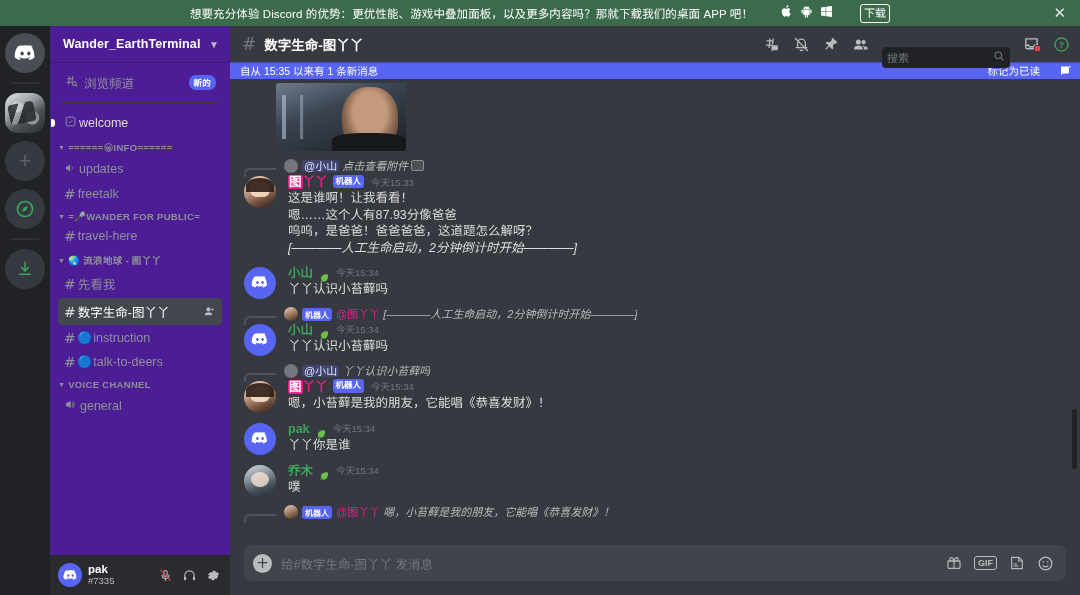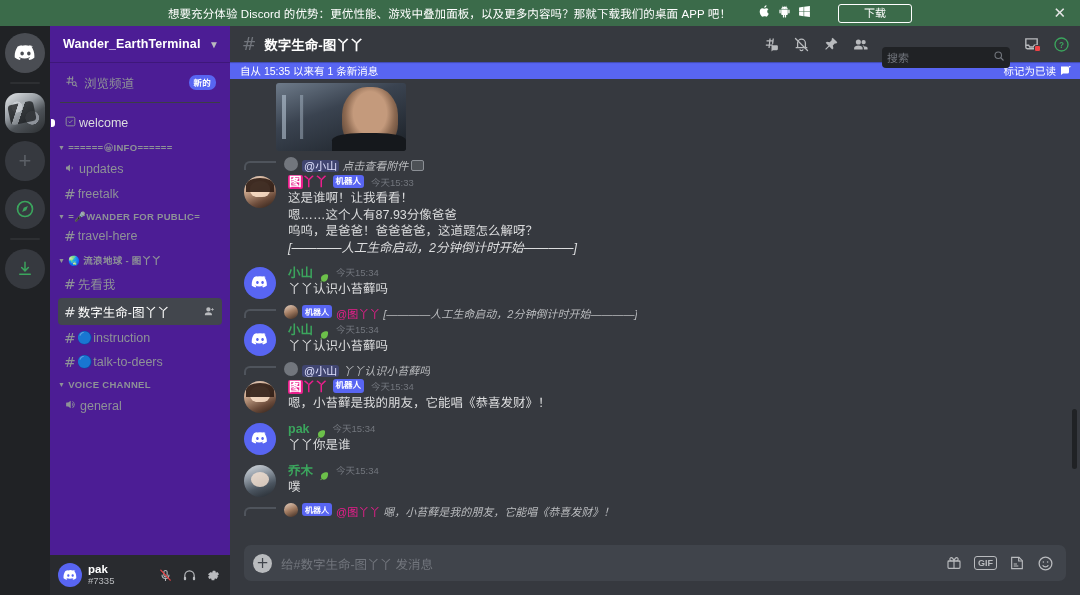--- a/index.html
+++ b/index.html
@@ -21,21 +21,21 @@
     color: #ffffff;
     gap: 16px;
   }
   .promo-text { font-size: 11.5px; letter-spacing: .1px; }
   .promo-os { display: flex; align-items: center; gap: 7px; margin-left: 11px; }
   .os-ico { display: inline-block; }
   .promo-dl {
     margin-left: 11px;
     border: 1px solid #ffffff;
     border-radius: 3px;
-    padding: 1px 25px 2px;
+    padding: 1px 3px 2px;
     font-size: 11px; color: #fff; background: transparent;
     cursor: pointer; line-height: 14px;
   }
   .promo-close {
     position: absolute; right: 14px; top: 50%; transform: translateY(-50%);
     font-size: 15px; color: #e6e6e6; cursor: pointer; line-height: 1;
     font-family: "DejaVu Sans", sans-serif;
   }
 
   .body-row { flex: 1 1 auto; display: flex; min-height: 0; }
@@ -158,21 +158,21 @@
   }
   .search-ph { font-size: 11px; color: #72767d; flex: 1; }
 
   
   .newbar {
     height: 17px; flex: 0 0 17px; background: #5865f2;
     display: flex; align-items: center; justify-content: space-between;
     padding: 0 8px 0 10px; color: #fff; position: relative; z-index: 2;
   }
   .newbar-txt { font-size: 10.5px; }
-  .newbar-read { font-size: 10.5px; display: flex; align-items: center; gap: 4px; cursor: pointer; }
+  .newbar-read { font-size: 10.5px; display: flex; align-items: center; gap: 20px; cursor: pointer; }
 
   
   .msgs { flex: 1 1 auto; overflow: hidden; position: relative; padding-bottom: 4px; }
   .attach-img {
     margin: 4px 0 6px 46px;
     width: 130px; height: 68px; border-radius: 3px; overflow: hidden;
     background: linear-gradient(160deg, #6e7b8a 0%, #3a4350 40%, #1b2026 100%);
     position: relative; cursor: pointer;
   }
   .attach-img .face {
@@ -226,21 +226,21 @@
   .bot-tag {
     background: #5865f2; color: #fff; font-size: 8.5px; font-weight: bold;
     border-radius: 3px; padding: 1px 3px 2px; position: relative; top: -1px;
   }
   .ts { font-size: 9.5px; color: #72767d; margin-left: 2px; }
   .mtext { font-size: 12.5px; color: #dcddde; line-height: 1.33; word-break: break-word; }
   .mtext.ital { font-style: italic; }
   .leaf { display: inline-block; width: 11px; height: 10px; position: relative; vertical-align: -1px; }
 
   
-  .reply-line { display: flex; align-items: flex-start; gap: 4px; padding: 0 10px 1px 14px; margin-top: 5px; }
+  .reply-line { display: flex; align-items: flex-end; gap: 4px; padding: 0 10px 1px 14px; margin-top: 5px; }
   .reply-spine { width: 32px; flex: 0 0 32px; height: 9px; margin-right: 4px;
     border-left: 2px solid #4f545c; border-top: 2px solid #4f545c; border-top-left-radius: 6px;
     position: relative; top: 4px; }
   .reply-av { width: 14px; height: 14px; border-radius: 50%; flex: 0 0 14px; overflow: hidden; }
   .reply-av.gray { background: #72767d; }
   .reply-av.girl { background: linear-gradient(155deg, #e8d2c2 0%, #a07a60 50%, #3a281f 100%); }
   .reply-txt { font-size: 11px; color: #b9bbbe; font-style: italic; white-space: nowrap; overflow: hidden; }
   .reply-mention { color: #dee0fc; background: rgba(88,101,242,.28); border-radius: 3px; padding: 0 2px; font-style: normal; }
   .reply-bot { background: #5865f2; color: #fff; font-size: 8px; font-weight: bold; border-radius: 3px; padding: 1px 3px; font-style: normal; }
   .img-chip { display: inline-flex; width: 13px; height: 11px; border: 1px solid #8b8f95; border-radius: 2px;

